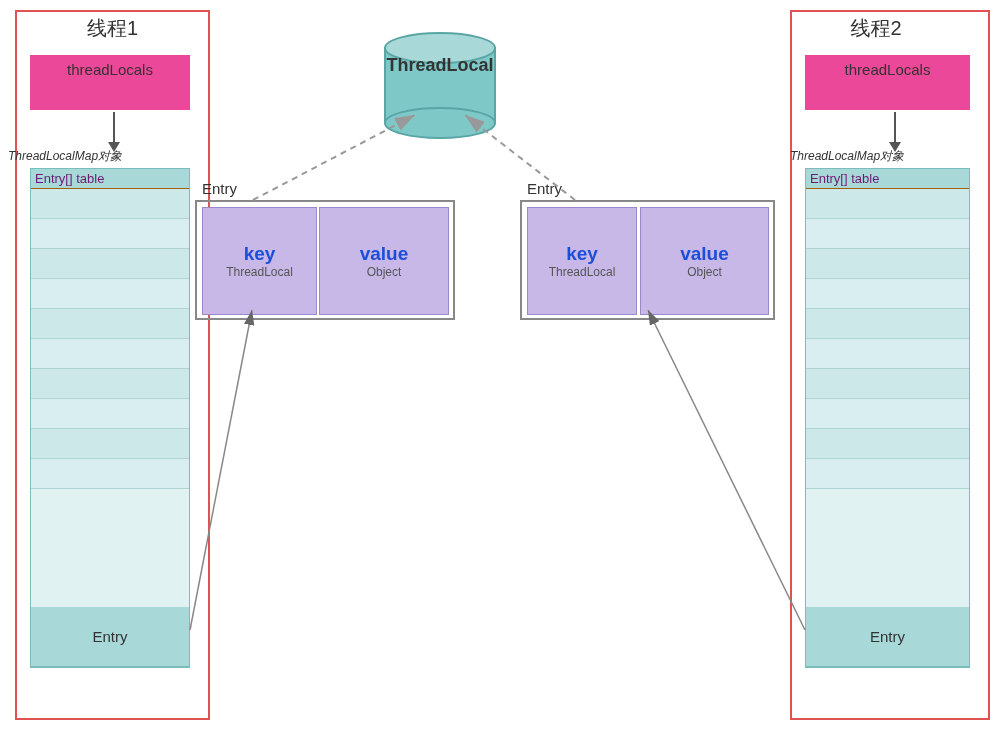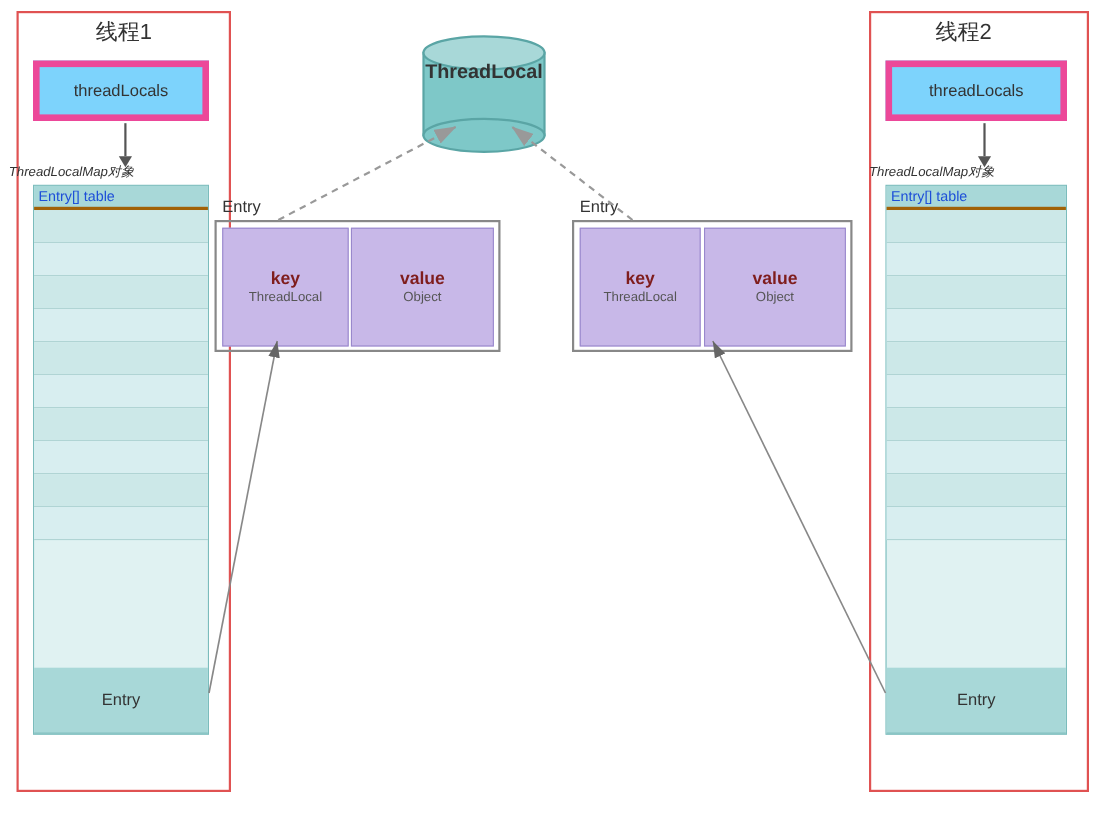--- a/index.html
+++ b/index.html
@@ -28,24 +28,23 @@
     .thread-title {
       position: absolute;
       font-size: 20px;
       color: #333;
       text-align: center;
     }
 
     
     .thread-locals-box {
       position: absolute;
-      background: #7dd3fc;
+      background: #ec4899;
       border: 6px solid #ec4899;
       display: flex;
-      align-items: center;
       justify-content: center;
       font-size: 15px;
       color: #333;
     }
 
     
     .arrow-down {
       position: absolute;
       display: flex;
       flex-direction: column;
@@ -73,24 +72,24 @@
 
     
     .table-box {
       position: absolute;
       border: 1px solid #7bbcbc;
       background: #e0f2f2;
     }
 
     .table-header {
       background: #a8d8d8;
-      border-bottom: 3px solid #a16207;
+      border-bottom: 1px solid #a16207;
       font-size: 13px;
       padding: 2px 4px;
-      color: #1d4ed8;
+      color: #701a75;
     }
 
     .table-row-item {
       background: #cce8e8;
       border-bottom: 1px solid #b0d4d4;
       height: 30px;
     }
 
     .table-row-light {
       background: #d8eef0;
@@ -122,23 +121,23 @@
       background: transparent;
     }
 
     .entry-label {
       position: absolute;
       font-size: 14px;
       color: #333;
     }
 
     .kv-title {
-      font-size: 16px;
+      font-size: 19px;
       font-weight: bold;
-      color: #7f1d1d;
+      color: #1d4ed8;
     }
     .kv-subtitle {
       font-size: 12px;
       color: #555;
     }
 
     svg.arrows {
       position: absolute;
       top: 0;
       left: 0;

